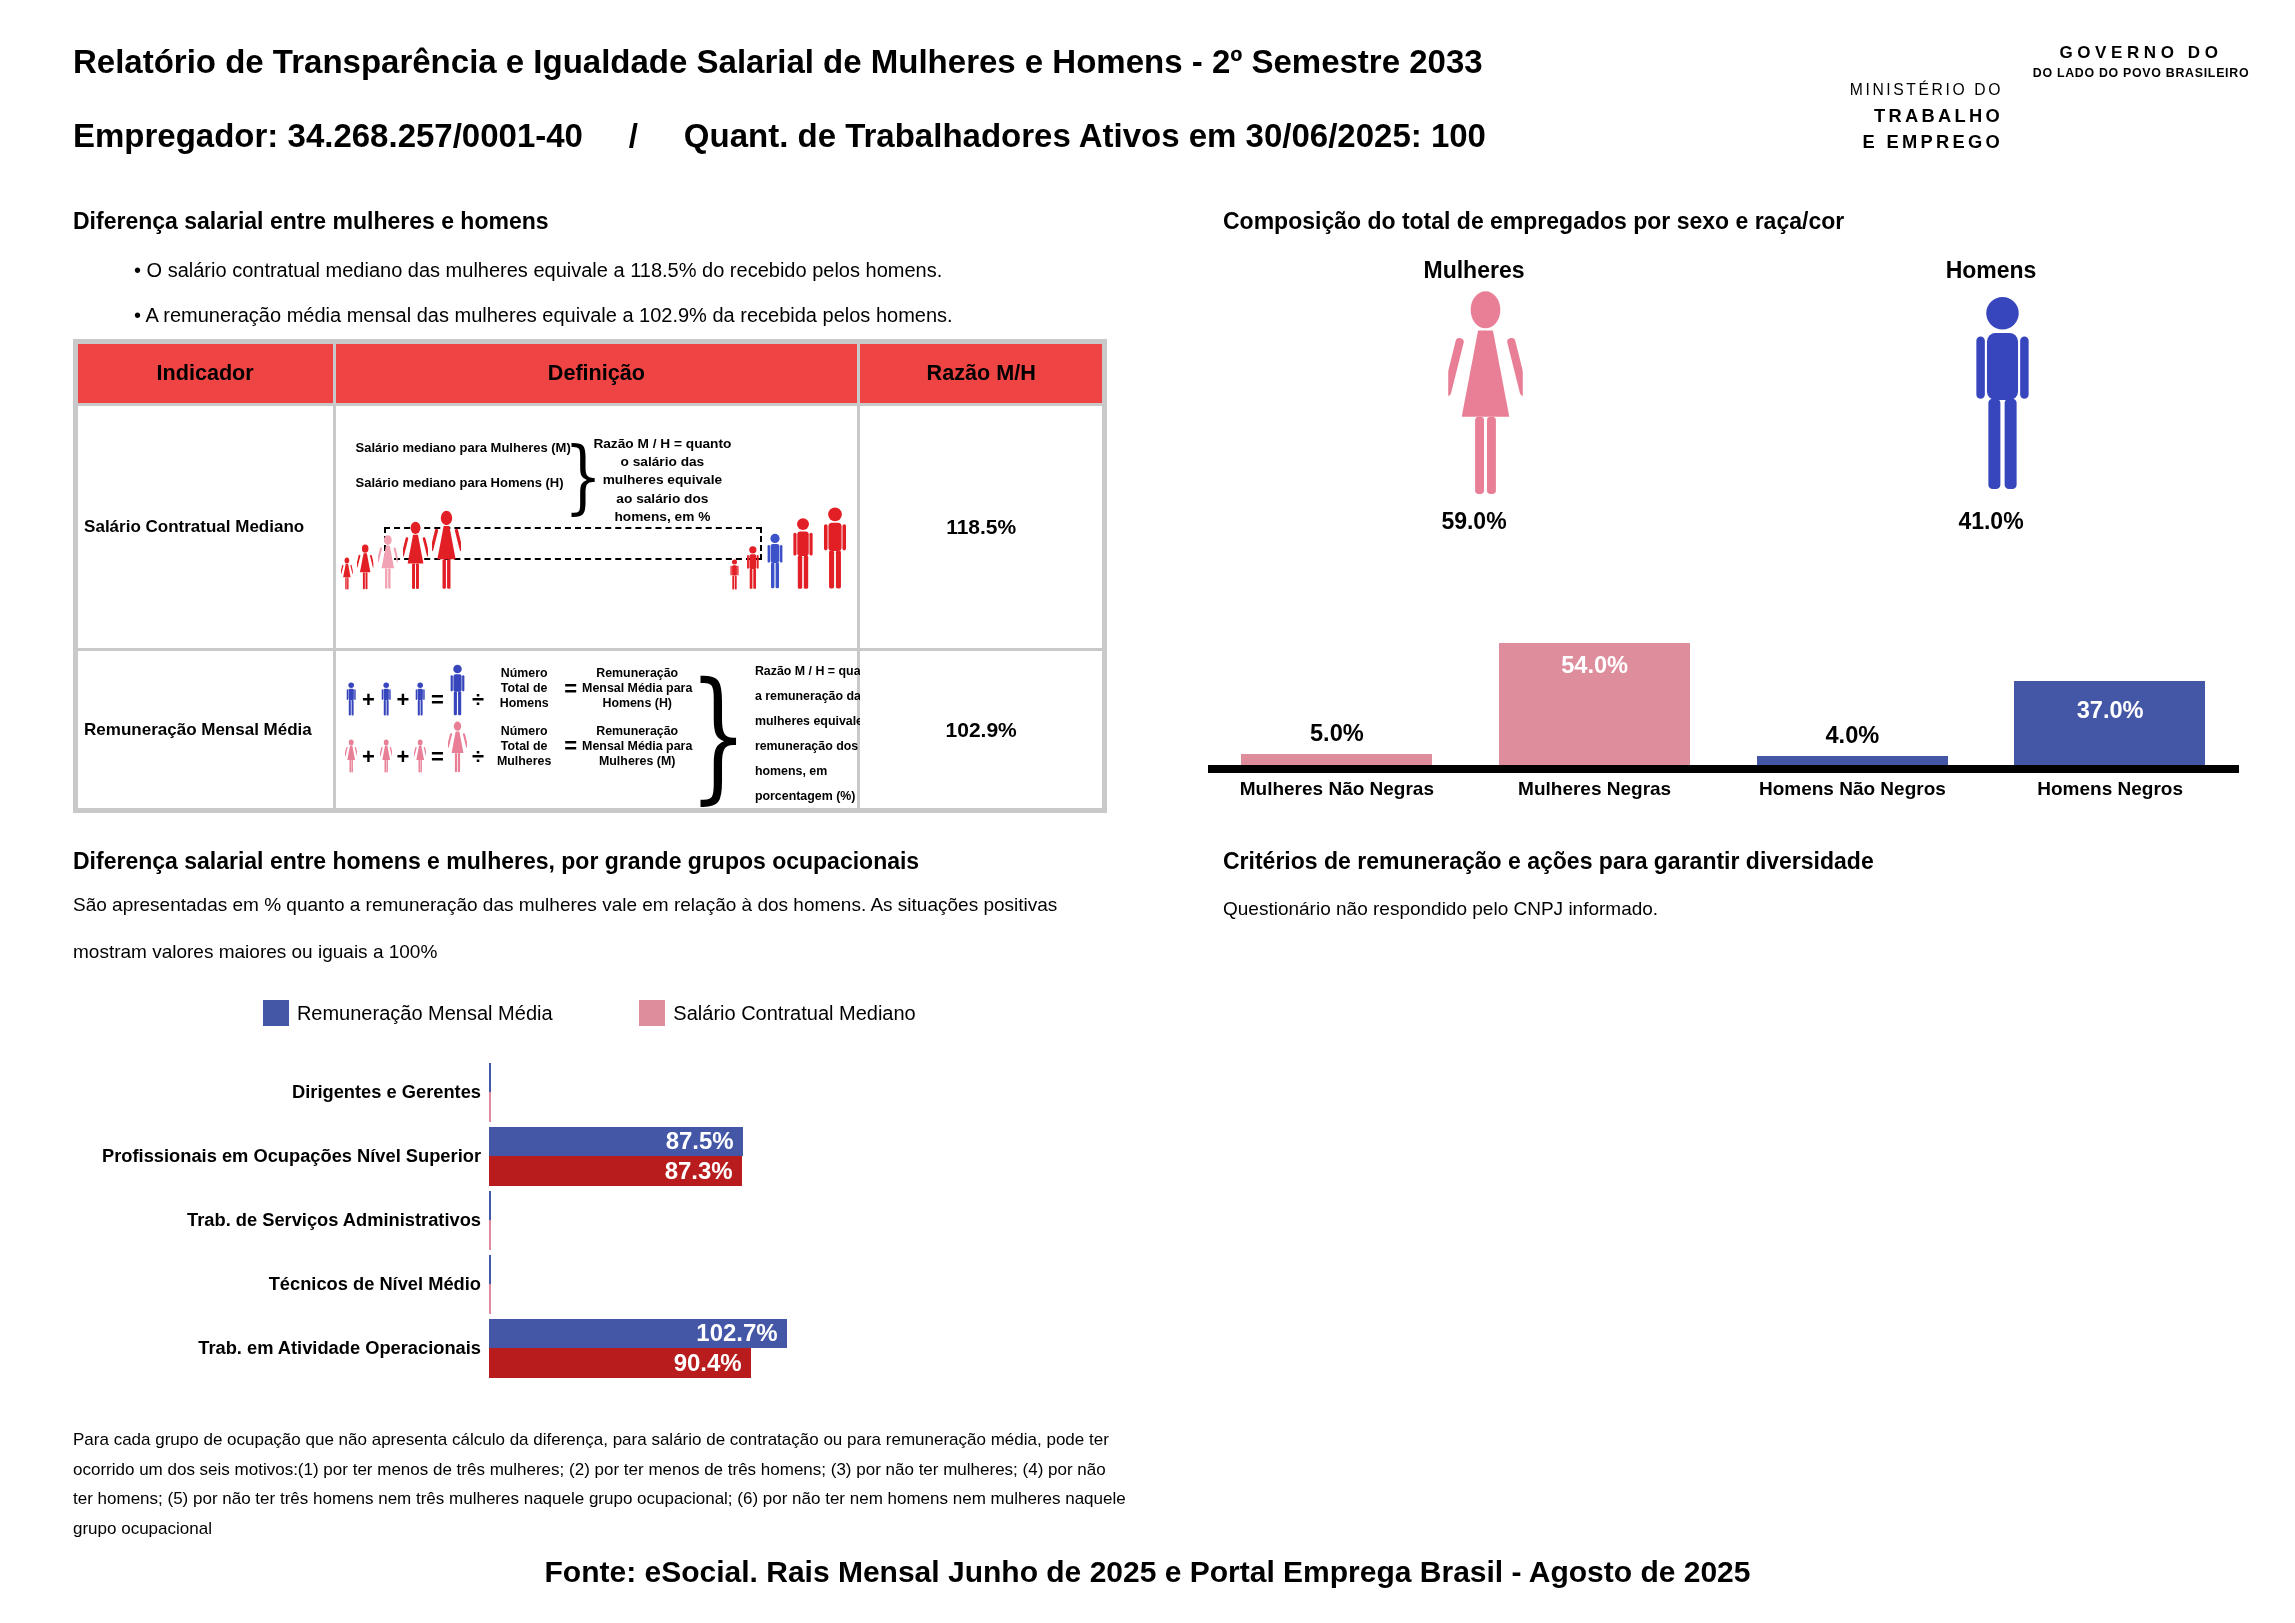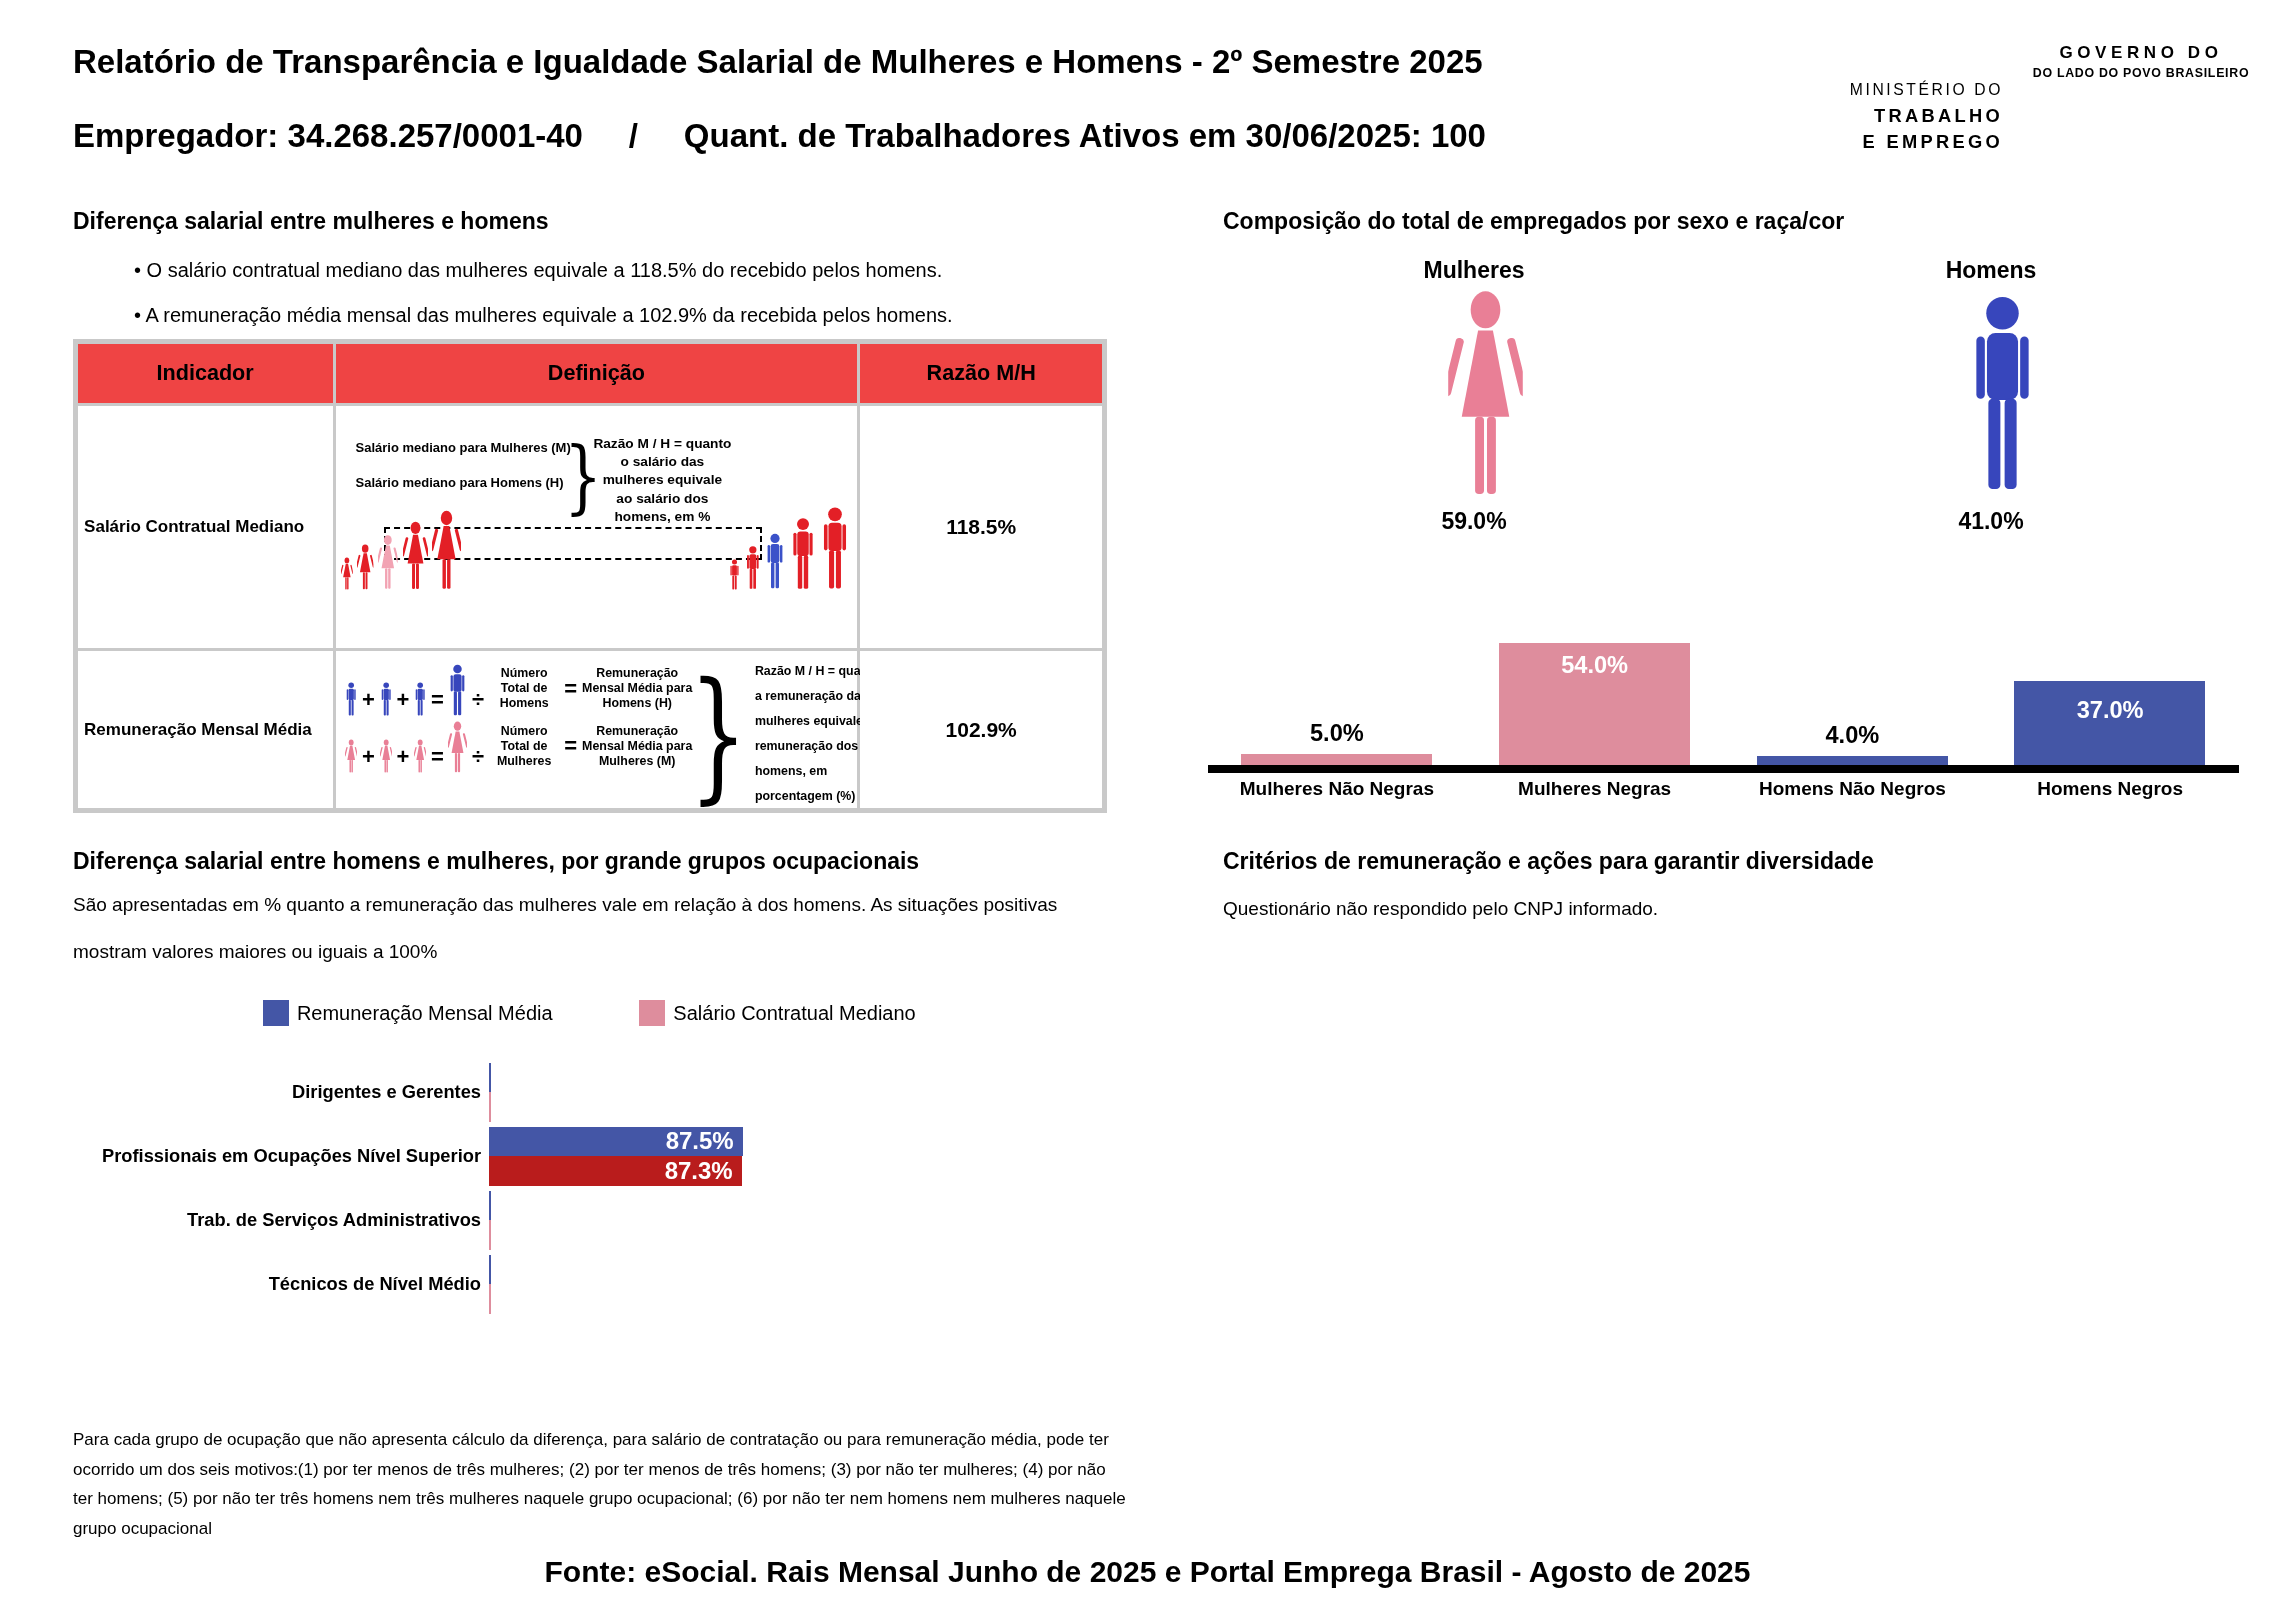--- a/index.html
+++ b/index.html
@@ -118,21 +118,21 @@
       <rect x="10" y="66" width="11" height="80" rx="5" transform="rotate(14 15 70)"></rect>
       <rect x="79" y="66" width="11" height="80" rx="5" transform="rotate(-14 85 70)"></rect>
       <rect x="36" y="172" width="12" height="104" rx="5"></rect>
       <rect x="52" y="172" width="12" height="104" rx="5"></rect>
     </g>
   </symbol>
 </svg>
 
 <div class="page">
 
-  <div class="abs title1">Relatório de Transparência e Igualdade Salarial de Mulheres e Homens - 2º Semestre 2025</div>
+  <div class="abs title1">Relatório de Transparência e Igualdade Salarial de Mulheres e Homens - 2º Semestre 2033</div>
   <div class="abs title2">Empregador: 34.268.257/0001-40     /     Quant. de Trabalhadores Ativos em 30/06/2025: 100</div>
 
   <div class="abs ministry">
     <div class="m1">MINISTÉRIO DO</div>
     <div class="m2">TRABALHO</div>
     <div class="m2">E EMPREGO</div>
   </div>
 
   <div class="abs govlogo">
     <div class="gov-top">GOVERNO DO</div>
@@ -319,20 +319,31 @@
         <div class="occ-sliver pink"></div>
       </div>
     </div>
     <div class="occ-row">
       <div class="occ-label">Técnicos de Nível Médio</div>
       <div class="occ-bars">
         <div class="occ-sliver blue"></div>
         <div class="occ-sliver pink"></div>
       </div>
     </div>
+    <div class="occ-row">
+      <div class="occ-label">Trab. em Atividade Operacionais</div>
+      <div class="occ-bars">
+        <div class="occ-bar blue" style="width: 298px;">
+          <span>102.7%</span>
+        </div>
+        <div class="occ-bar pink" style="width: 262px;">
+          <span>90.4%</span>
+        </div>
+      </div>
+    </div>
   </div>
 
   <div class="footnote-line" style="top:1430px">Para cada grupo de ocupação que não apresenta cálculo da diferença, para salário de contratação ou para remuneração média, pode ter</div>
   <div class="footnote-line" style="top:1460px">ocorrido um dos seis motivos:(1) por ter menos de três mulheres; (2) por ter menos de três homens; (3) por não ter mulheres; (4) por não</div>
   <div class="footnote-line" style="top:1489px">ter homens; (5) por não ter três homens nem três mulheres naquele grupo ocupacional; (6) por não ter nem homens nem mulheres naquele</div>
   <div class="footnote-line" style="top:1519px">grupo ocupacional</div>
 
   <div class="abs sec-title" style="left:1223px; top:848px">Critérios de remuneração e ações para garantir diversidade</div>
   <div class="abs body-text" style="left:1223px; top:898px">Questionário não respondido pelo CNPJ informado.</div>
 

